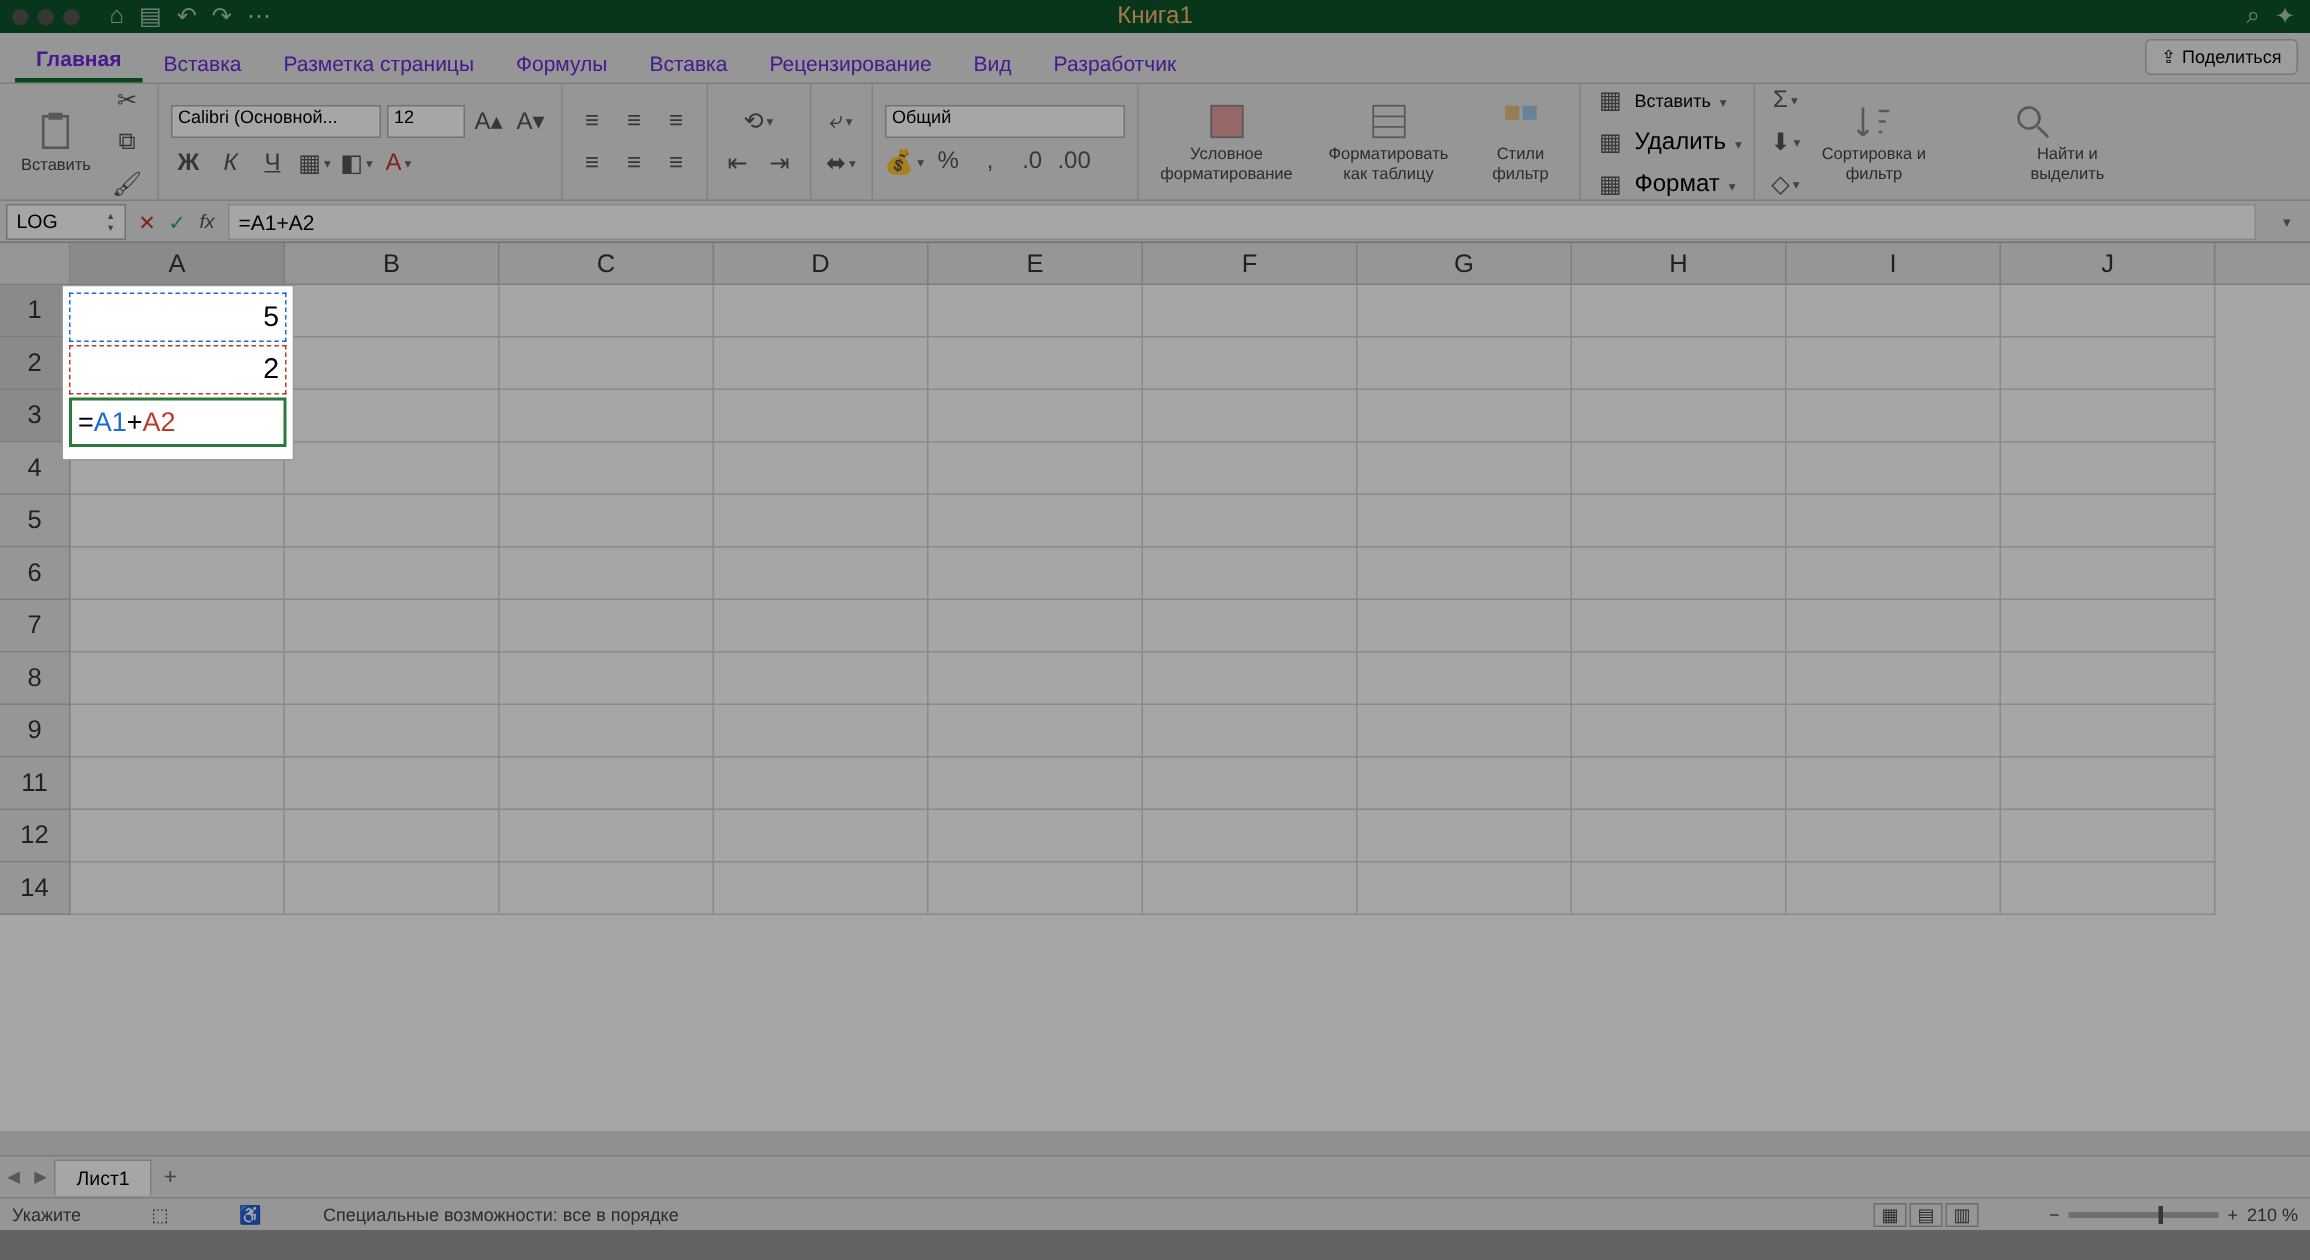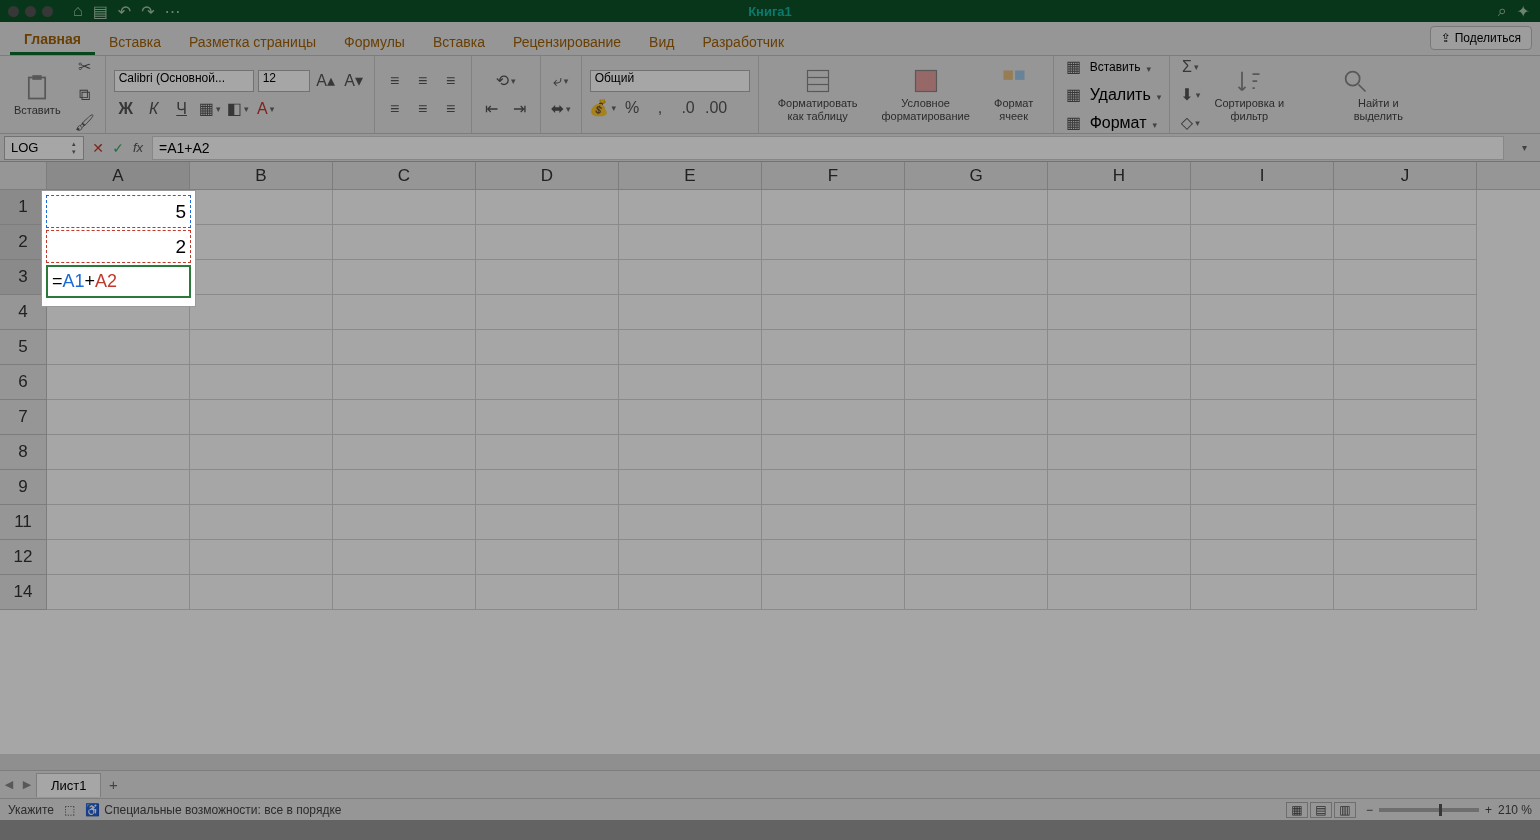--- a/index.html
+++ b/index.html
@@ -4,26 +4,26 @@
 <style>
 *{box-sizing:border-box;margin:0;padding:0;font-family:-apple-system,BlinkMacSystemFont,"Segoe UI",Arial,sans-serif;}
 body{width:1540px;height:840px;background:#999;overflow:hidden;position:relative;}
 
 
 .title-bar{height:22px;background:#0d5429;display:flex;align-items:center;position:relative;}
 .traffic{display:flex;gap:6px;margin-left:8px;}
 .traffic span{width:11px;height:11px;border-radius:50%;background:#555;}
 .qa-icons{display:flex;gap:10px;margin-left:20px;align-items:center;}
 .qa-icons svg,.qa-icons span{color:#a8c8b0;fill:#a8c8b0;}
-.win-title{position:absolute;left:50%;transform:translateX(-50%);color:#14b8a6;font-size:13px;font-weight:700;}
+.win-title{position:absolute;left:50%;transform:translateX(-50%);color:#fdba74;font-size:16px;font-weight:400;}
 .title-right{margin-left:auto;margin-right:10px;display:flex;gap:10px;}
 
 
 .menu-bar{height:34px;background:#e6e6e6;display:flex;align-items:flex-end;gap:0;padding-left:10px;border-bottom:1px solid #c0c0c0;position:relative;}
-.menu-item{padding:7px 14px 5px;font-size:14px;color:#a16207;cursor:pointer;}
+.menu-item{padding:7px 14px 5px;font-size:14px;color:#6d28d9;cursor:pointer;}
 .menu-item.active{border-bottom:3px solid #0d6e2f;font-weight:600;}
 .share-btn{position:absolute;right:8px;top:4px;border:1px solid #b8b8b8;border-radius:4px;padding:4px 10px;font-size:12px;background:#f2f2f2;display:flex;align-items:center;gap:4px;}
 
 
 .ribbon{height:78px;background:#e6e6e6;display:flex;align-items:stretch;border-bottom:1px solid #c0c0c0;}
 .rgroup{border-right:1px solid #c8c8c8;display:flex;align-items:center;padding:4px 8px;gap:6px;}
 .rbtn{display:inline-flex;align-items:center;justify-content:center;min-width:24px;height:24px;color:#555;}
 .rbig{display:flex;flex-direction:column;align-items:center;justify-content:center;gap:2px;font-size:11px;color:#444;padding:0 6px;}
 .rbig svg{width:28px;height:28px;}
 .rstack{display:flex;flex-direction:column;gap:4px;}
@@ -69,21 +69,21 @@
 
 .hscroll{height:16px;background:#dcdcdc;}
 
 
 .sheet-bar{height:28px;background:#e6e6e6;display:flex;align-items:center;border-top:1px solid #c0c0c0;}
 .sheet-nav{width:18px;text-align:center;color:#888;font-size:11px;}
 .sheet-tab{padding:4px 14px;background:#fff;border:1px solid #c0c0c0;border-bottom:none;font-size:13px;}
 .sheet-add{width:24px;text-align:center;color:#666;font-size:15px;}
 
 
-.status-bar{height:22px;background:#e6e6e6;display:flex;align-items:center;font-size:12px;color:#444;padding:0 8px;border-top:1px solid #c0c0c0;}
+.status-bar{height:22px;background:#e6e6e6;display:flex;align-items:center;font-size:12px;color:#444;padding:0 8px;border-top:1px solid #c0c0c0;gap:37px;}
 .status-bar .sp{flex:1;}
 .view-btns{display:flex;gap:2px;margin-right:10px;}
 .view-btns span{width:22px;height:16px;border:1px solid #aaa;display:inline-flex;align-items:center;justify-content:center;}
 .zoom-ctrl{display:flex;align-items:center;gap:6px;}
 .zoom-slider{width:100px;height:4px;background:#aaa;position:relative;}
 .zoom-slider::after{content:"";position:absolute;left:60%;top:-4px;width:3px;height:12px;background:#555;}
 </style>
 </head>
 <body>
 
@@ -198,38 +198,38 @@
         <span class="rbtn">%</span>
         <span class="rbtn">,</span>
         <span class="rbtn">.0</span>
         <span class="rbtn">.00</span>
       </div>
     </div>
   </div>
   <div class="rgroup">
     <div class="rbig">
       <svg viewBox="0 0 24 24">
+          <rect x="3" y="3" width="18" height="18" fill="#e8a0a0" stroke="#888"></rect>
+        </svg>
+      <span style="max-width:90px;text-align:center;line-height:1.1;">Условное форматирование</span>
+    </div>
+    <div class="rbig">
+      <svg viewBox="0 0 24 24">
           <rect x="3" y="3" width="18" height="18" fill="none" stroke="#888"></rect>
           <line x1="3" y1="9" x2="21" y2="9" stroke="#888"></line>
           <line x1="3" y1="15" x2="21" y2="15" stroke="#888"></line>
         </svg>
       <span style="max-width:90px;text-align:center;line-height:1.1;">Форматировать как таблицу</span>
     </div>
     <div class="rbig">
       <svg viewBox="0 0 24 24">
-          <rect x="3" y="3" width="18" height="18" fill="#e8a0a0" stroke="#888"></rect>
-        </svg>
-      <span style="max-width:90px;text-align:center;line-height:1.1;">Условное форматирование</span>
-    </div>
-    <div class="rbig">
-      <svg viewBox="0 0 24 24">
           <rect x="3" y="3" width="8" height="8" fill="#e8c080"></rect>
           <rect x="13" y="3" width="8" height="8" fill="#a0c8e8"></rect>
         </svg>
-      <span style="max-width:50px;text-align:center;line-height:1.1;">Формат ячеек</span>
+      <span style="max-width:50px;text-align:center;line-height:1.1;">Стили фильтр</span>
     </div>
   </div>
   <div class="rgroup">
     <div class="rstack">
       <div class="rrow">
           <span class="rbtn">▦</span>
           <span style="font-size:12px;">Вставить</span>
           <span class="dd"></span>
         </div>
       <div class="rrow">

